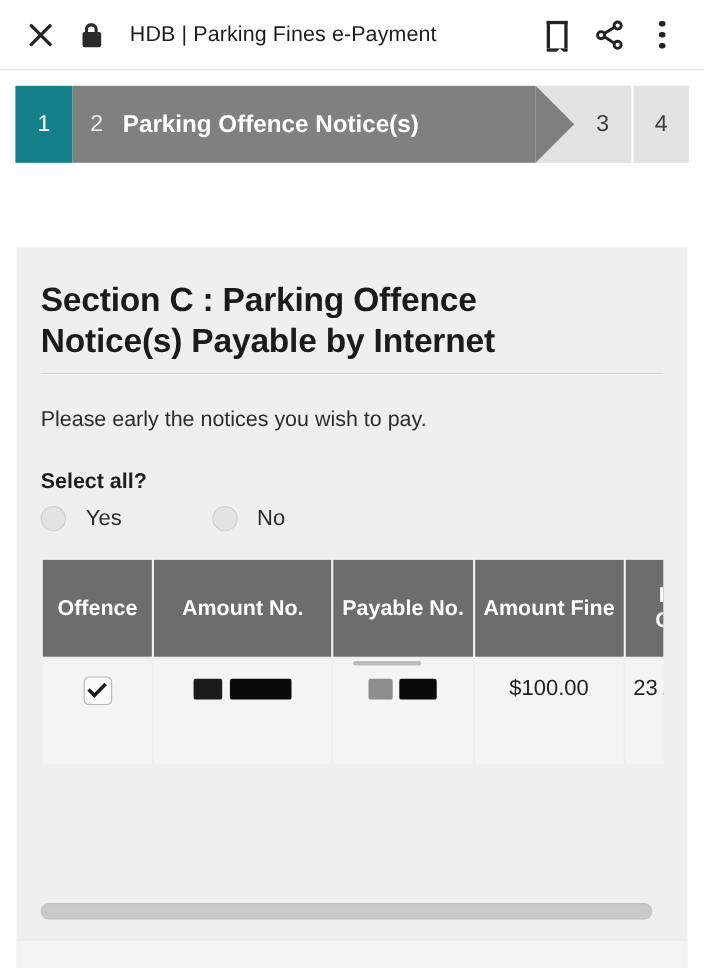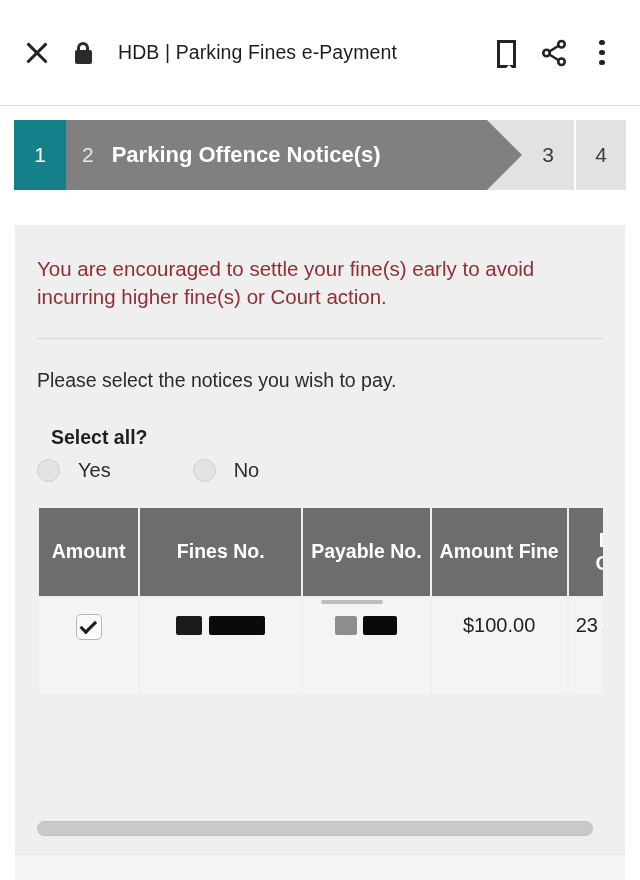--- a/index.html
+++ b/index.html
@@ -13,21 +13,21 @@
 
   #screen {
     position: relative;
     width: 640px; height: 880px;
     background: #ffffff;
   }
 
   
   .chrome {
     position: relative;
-    height: 106px;
+    height: 64px;
     background: #ffffff;
     border-bottom: 1px solid #dedede;
     display: flex;
     align-items: center;
     padding: 0 14px;
   }
   .chrome-btn {
     width: 46px; height: 46px;
     display: flex; align-items: center; justify-content: center;
     flex: 0 0 auto;
@@ -238,21 +238,21 @@
   }
   .instruction {
     font-size: 19.5px;
     color: #2b2b2b;
     margin: 0 0 34px 0;
   }
   .selectall-label {
     font-size: 19.5px;
     font-weight: bold;
     color: #1f1f1f;
-    margin: 0 0 10px 14px;
+    margin: 0 0 10px 0;
   }
   .radio-row {
     display: flex;
     align-items: center;
     gap: 0;
     margin-bottom: 24px;
   }
   .radio-opt {
     display: flex;
     align-items: center;
@@ -441,45 +441,45 @@
       <span class="lbl">Parking Offence Notice(s)</span>
     </div>
     <div class="step-rest">
       <div class="step-plain first">3</div>
       <div class="step-plain">4</div>
     </div>
   </div>
 
   <div class="card">
 
-    <p class="warning">You are encouraged to settle your fine(s) early to avoid incurring higher fine(s) or Court action.</p>
+    <h1 class="section-title">Section C : Parking Offence Notice(s) Payable by Internet</h1>
 
     <div class="divider"></div>
 
-    <p class="instruction">Please select the notices you wish to pay.</p>
+    <p class="instruction">Please early the notices you wish to pay.</p>
 
     <div class="selectall-label">Select all?</div>
 
     <div class="radio-row">
       <label class="radio-opt">
         <span class="radio-dot"></span>
         <span class="radio-text">Yes</span>
       </label>
       <label class="radio-opt">
         <span class="radio-dot"></span>
         <span class="radio-text">No</span>
       </label>
     </div>
 
     <div class="table-wrap">
       <table class="notices">
         <thead>
           <tr>
-            <th class="c-select">Amount</th>
-            <th class="c-notice">Fines No.</th>
+            <th class="c-select">Offence</th>
+            <th class="c-notice">Amount No.</th>
             <th class="c-vehicle">Payable No.</th>
             <th class="c-amount">Amount Fine</th>
             <th class="c-date">Date of Offence</th>
           </tr>
         </thead>
         <tbody>
           <tr>
             <td>
               <span class="cb">
                 <span class="tick"></span>

